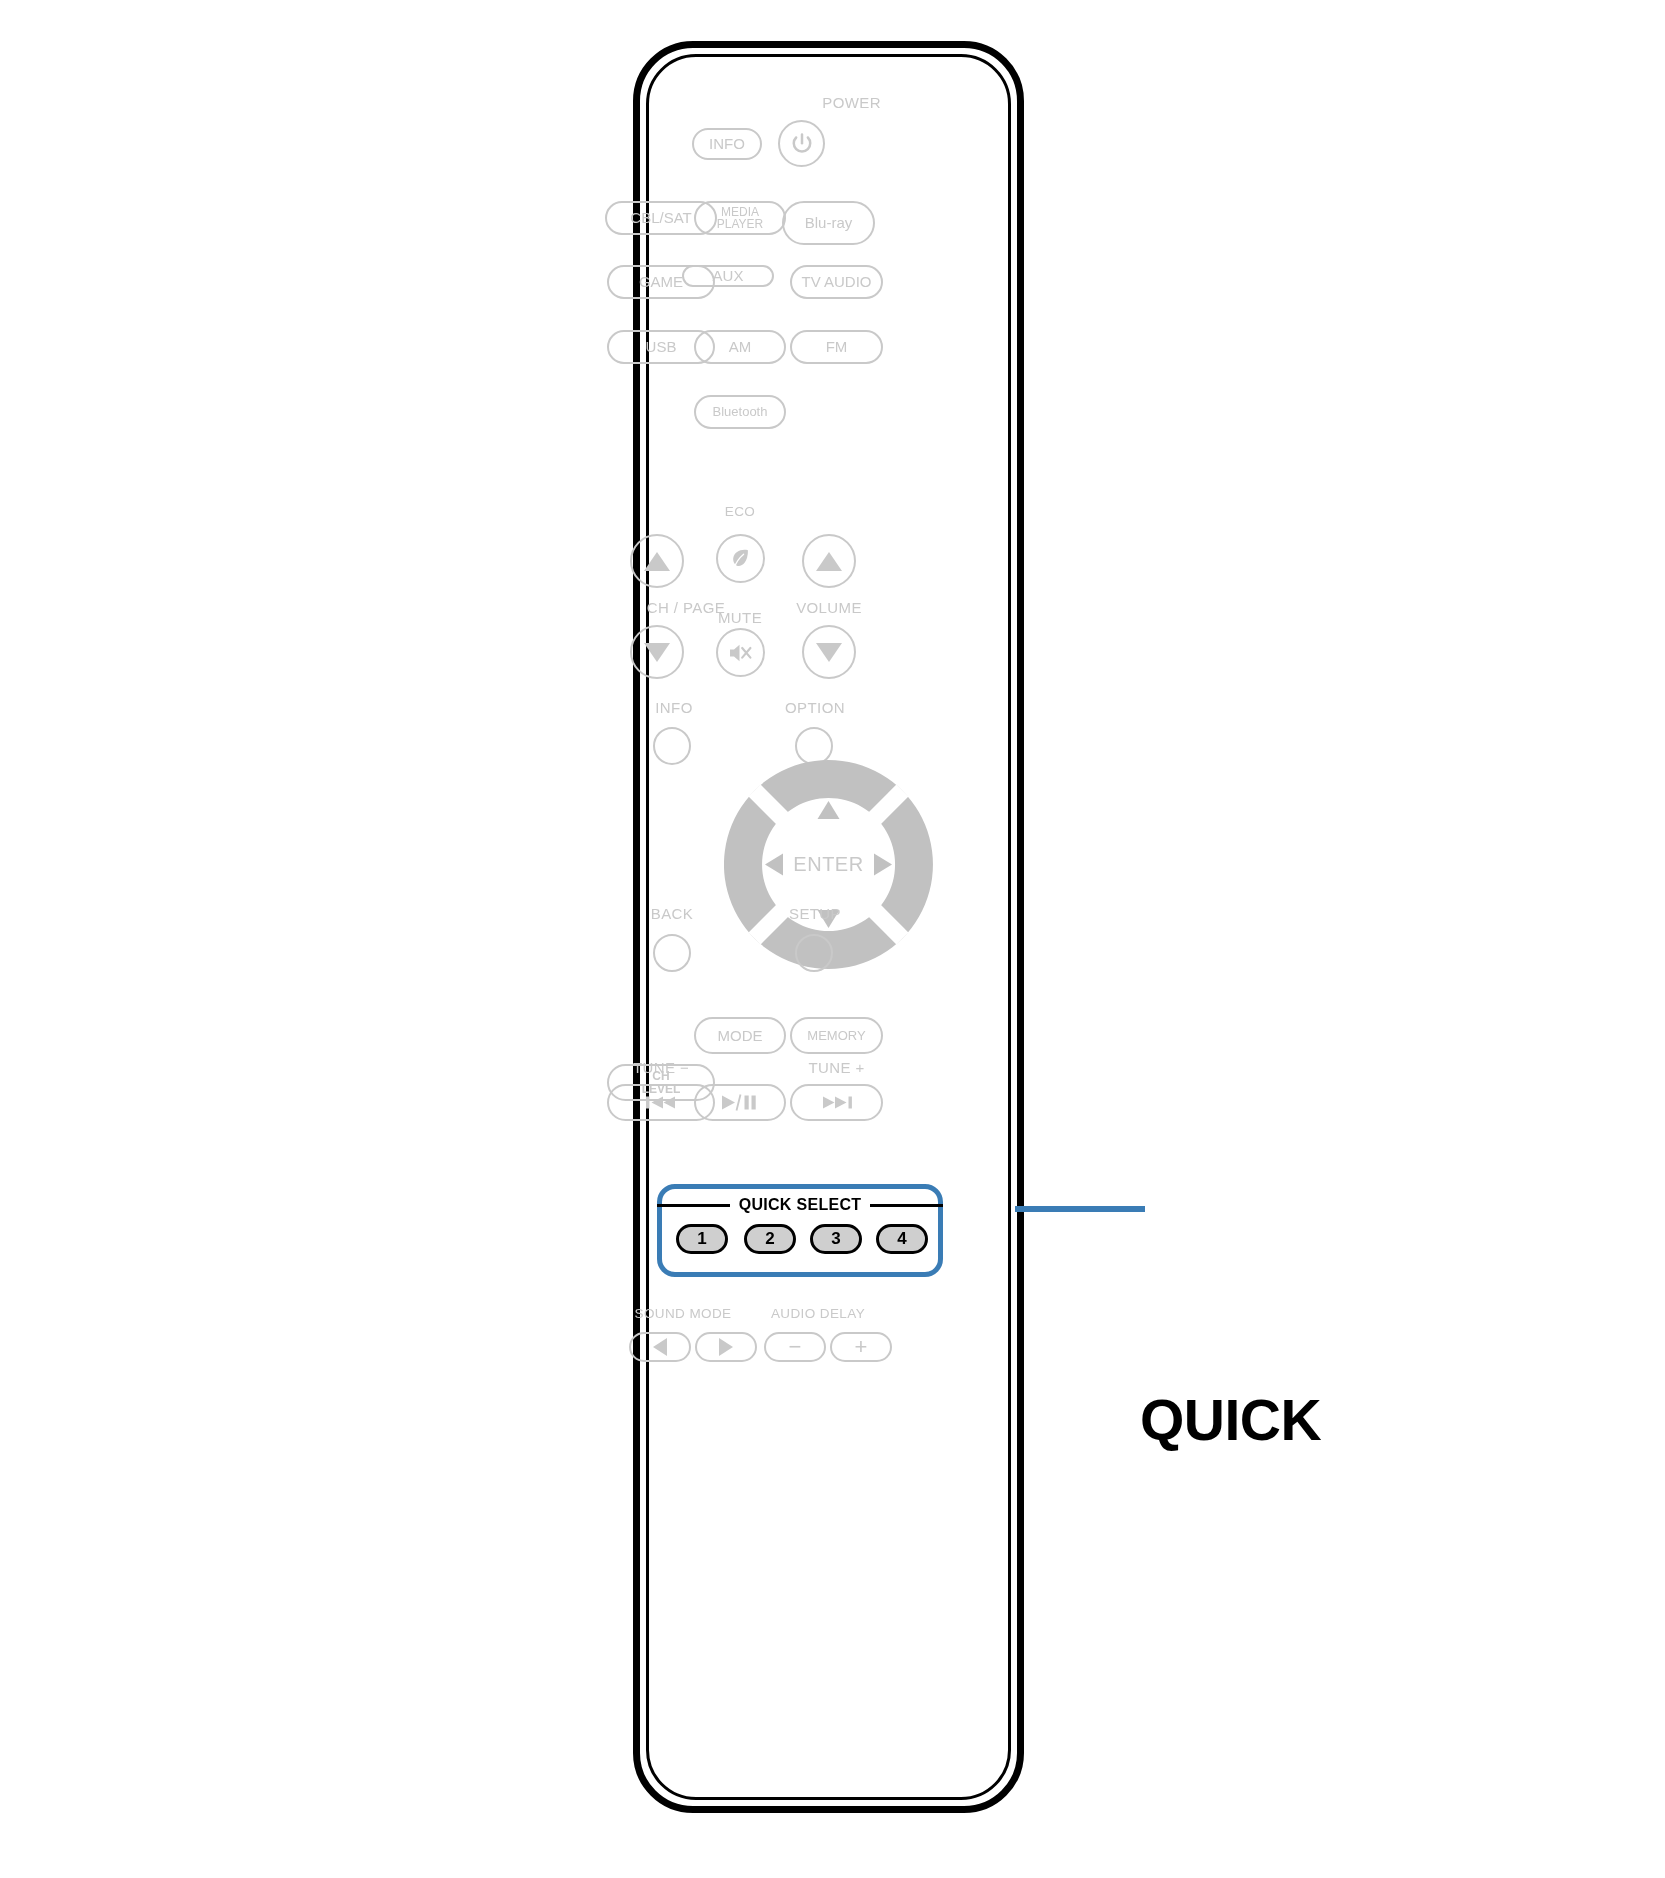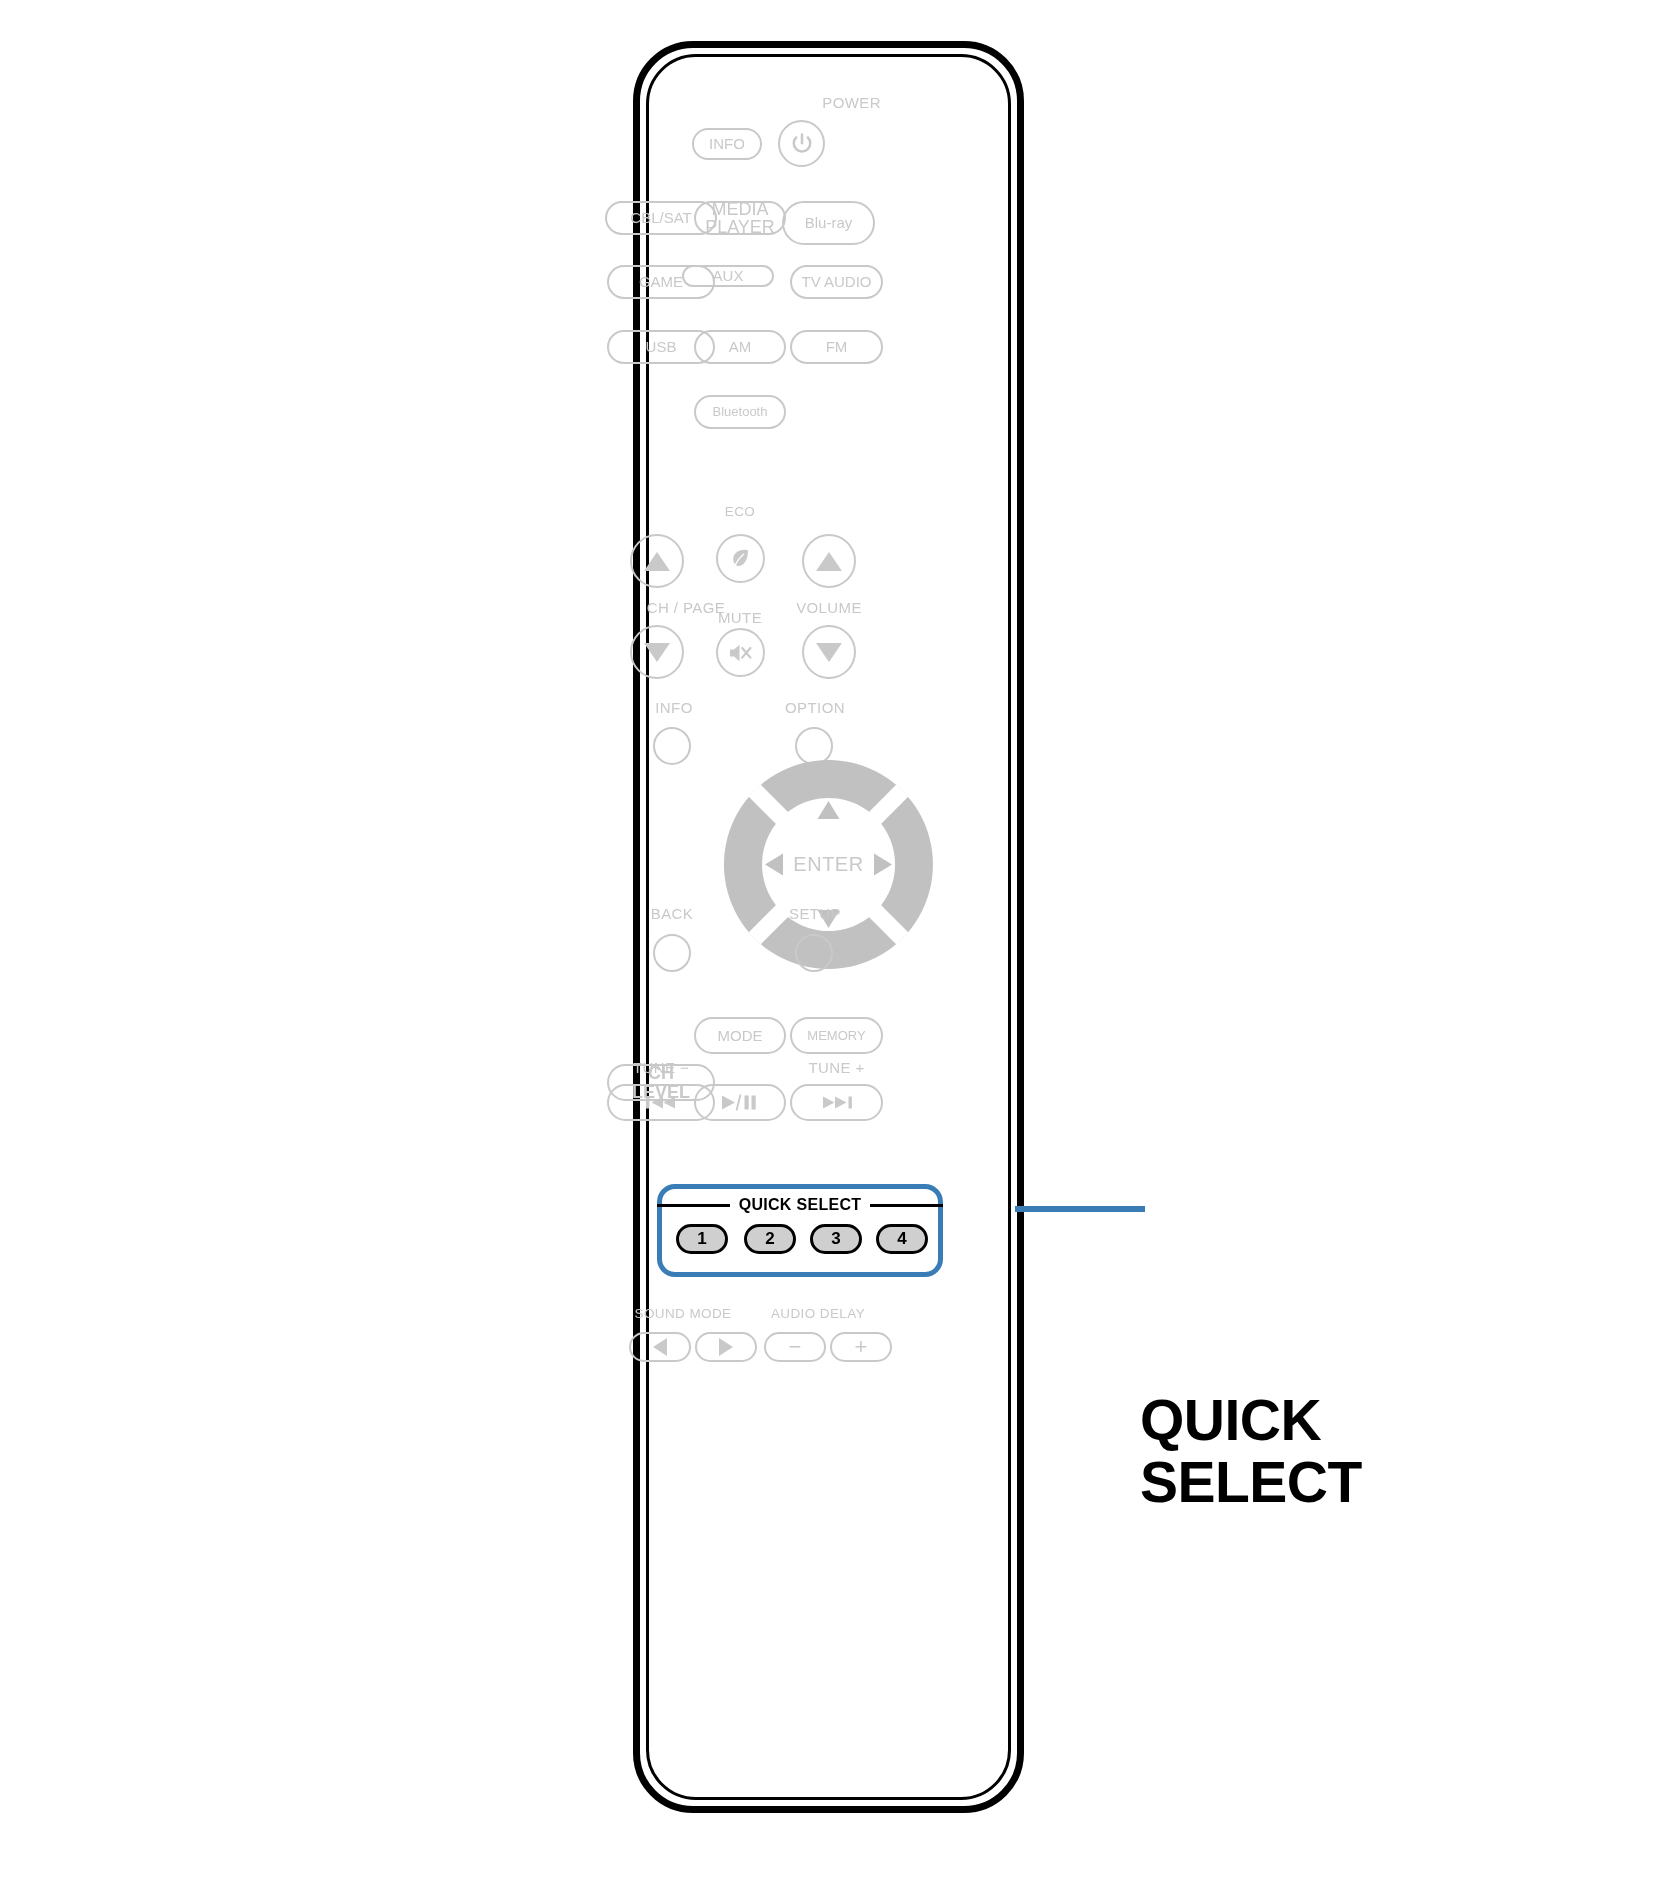--- a/index.html
+++ b/index.html
@@ -29,21 +29,21 @@
   }
   .lbl.sm{font-size:13.5px;}
 
   
   .pill{
     position:absolute;border:2.5px solid #c9c9c9;border-radius:999px;
     display:flex;align-items:center;justify-content:center;
     color:#c9c9c9;font-size:15px;line-height:1.05;text-align:center;
     box-sizing:border-box;background:transparent;white-space:nowrap;
   }
-  .pill.two-line{font-size:18px;line-height:1.02;}
+  .pill.two-line{font-size:12px;line-height:1.02;}
   .pill.tiny{font-size:13px;}
 
   
   .circ{
     position:absolute;border:2.5px solid #c9c9c9;border-radius:50%;
     display:flex;align-items:center;justify-content:center;box-sizing:border-box;
     color:#c9c9c9;
   }
 
   
@@ -258,14 +258,13 @@
   </div>
   <div class="pill" style="left:118px;top:1278px;width:62px;height:30px;font-size:22px;">−</div>
   <div class="pill" style="left:184px;top:1278px;width:62px;height:30px;font-size:22px;">+</div>
 
 </div>
 
 <div id="callout-line"></div>
 
 <div id="callout-text">
   <div>QUICK</div>
-  <div>SELECT</div>
 </div>
 
 </body></html>

